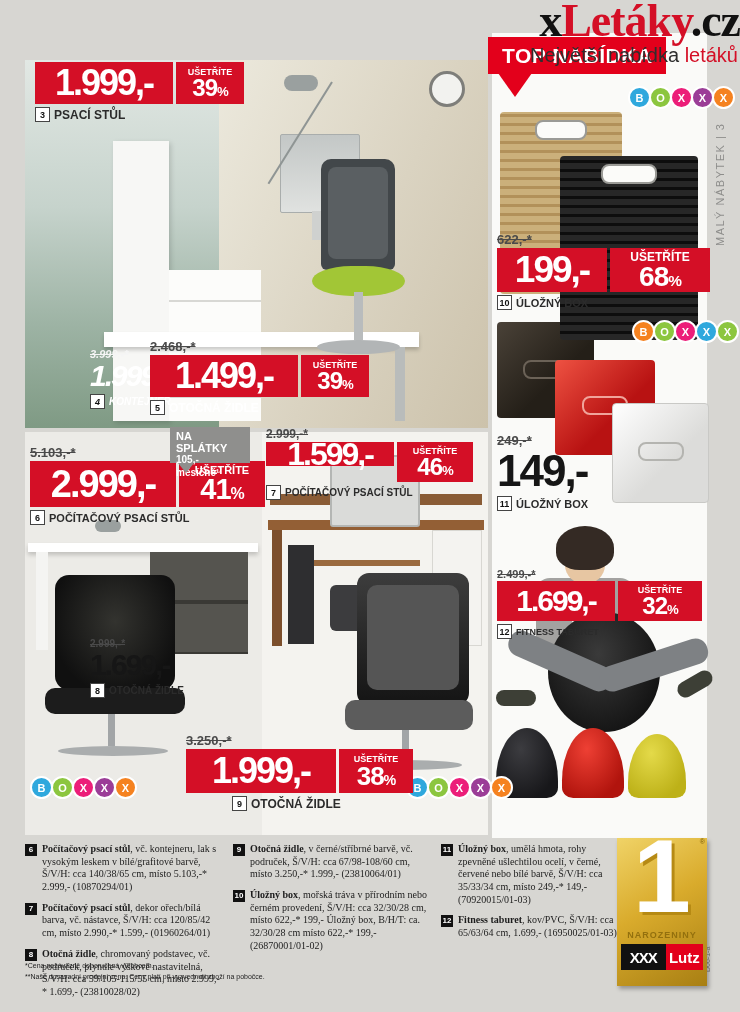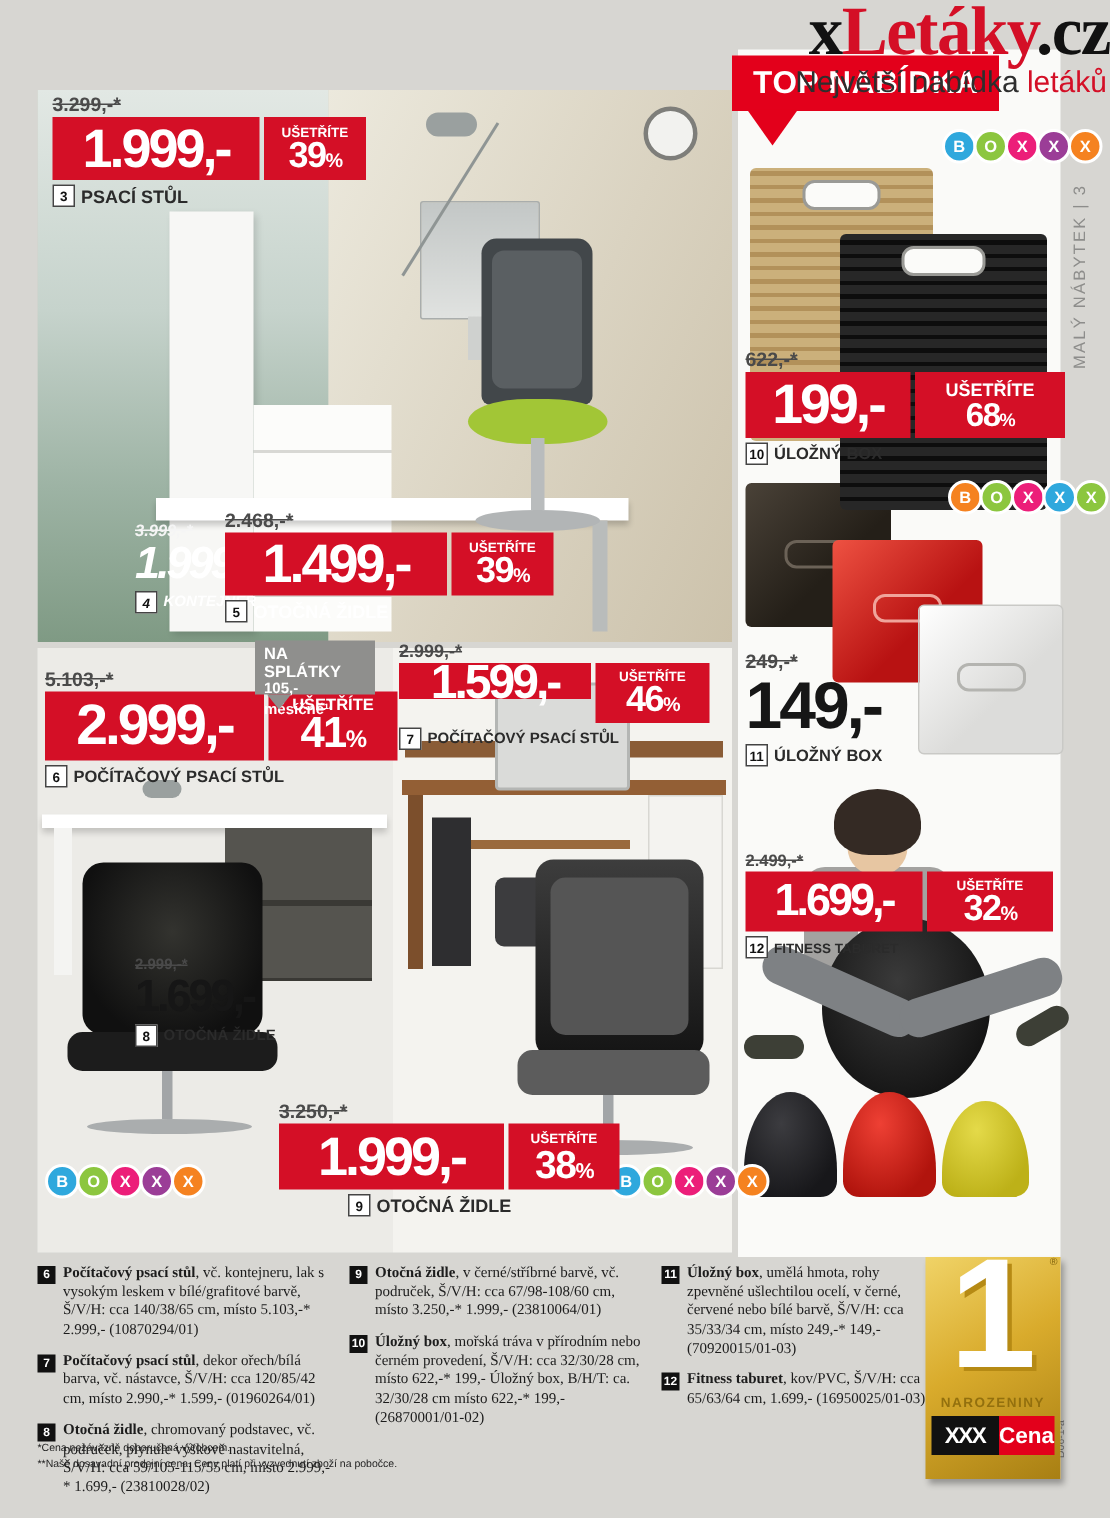--- a/index.html
+++ b/index.html
@@ -187,21 +187,20 @@
   </div>
   <div class="abs boxxx" style="left:408px;top:776px;">
     <span class="bx" style="background: rgb(47, 168, 221);">B</span>
       <span class="bx" style="background: rgb(140, 198, 63);">O</span>
       <span class="bx" style="background: rgb(236, 30, 121);">X</span>
       <span class="bx" style="background: rgb(155, 61, 151);">X</span>
       <span class="bx" style="background: rgb(245, 130, 32);">X</span>
   </div>
 
   <div class="abs tag" style="left:35px;top:62px;">
-    <div class="old">3.299,-*</div>
     <div class="prow">
       <div class="pbox" style="width:138px;height:42px;font-size:36px;">1.999,-</div>
       <div class="save" style="width:58px;height:42px;">
           <span class="sw">UŠETŘÍTE</span>
           <span class="pv" style="font-size:24px;"><span>39</span><span class="ps">%</span></span>
         </div>
     </div>
     <div class="plabel" style="font-size:12px;">
         <span class="nbox">3</span>
         <span>PSACÍ STŮL</span>
@@ -291,21 +290,21 @@
         <span>OTOČNÁ ŽIDLE</span>
       </div>
   </div>
 
   <div class="abs tag" style="left:497px;top:232px;">
     <div class="old">622,-*</div>
     <div class="prow">
       <div class="pbox" style="width:110px;height:44px;font-size:37px;">199,-</div>
       <div class="save" style="width:90px;height:44px;">
           <span class="sw" style="font-size:12px;">UŠETŘÍTE</span>
-          <span class="pv" style="font-size:22px;"><span>68</span><span class="ps">%</span></span>
+          <span class="pv" style="font-size:28px;"><span>68</span><span class="ps">%</span></span>
         </div>
     </div>
     <div class="plabel" style="font-size:11px;">
         <span class="nbox">10</span>
         <span>ÚLOŽNÝ BOX</span>
       </div>
   </div>
 
   <div class="abs tag" style="left:497px;top:433px;z-index:32;">
     <div class="old">249,-*</div>
@@ -372,17 +371,17 @@
     <div>*Cena nezávazně doporučená výrobcem.</div>
     <div>**Naše dosavadní prodejní cena. Ceny platí při vyzvednutí zboží na pobočce.</div>
   </div>
 
   <div class="abs gold">
     <div class="one">1</div>
     <div class="reg">®</div>
     <div class="bday">NAROZENINY</div>
     <div class="lutz">
       <span class="xxx">XXX</span>
-      <span class="ltz">Cena</span>
+      <span class="ltz">Lutz</span>
     </div>
   </div>
 
 </div>
 
 </body></html>

